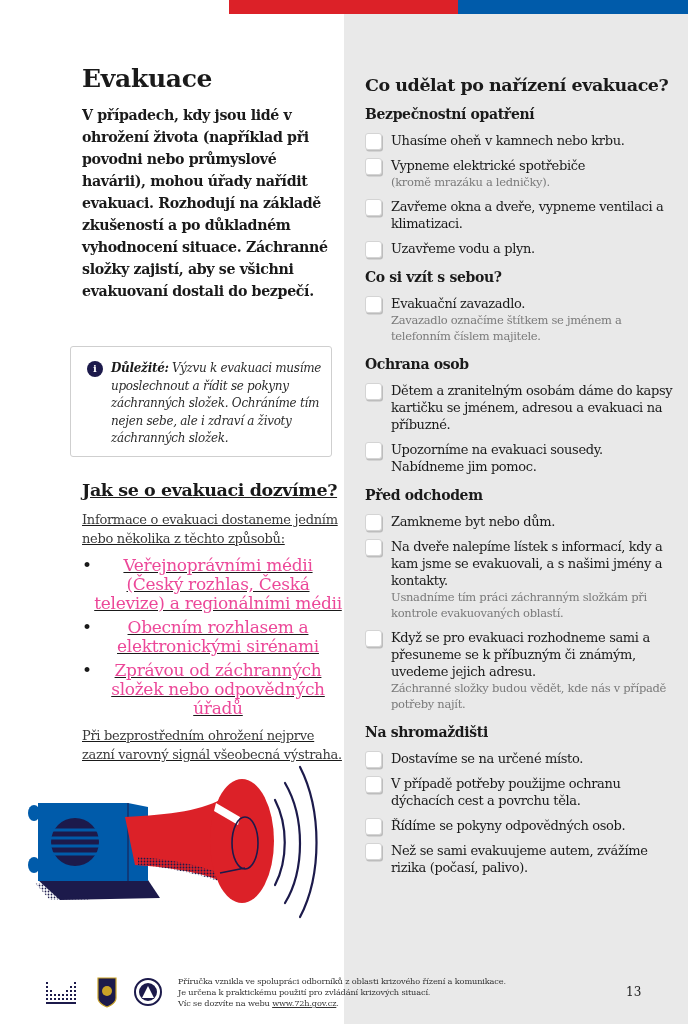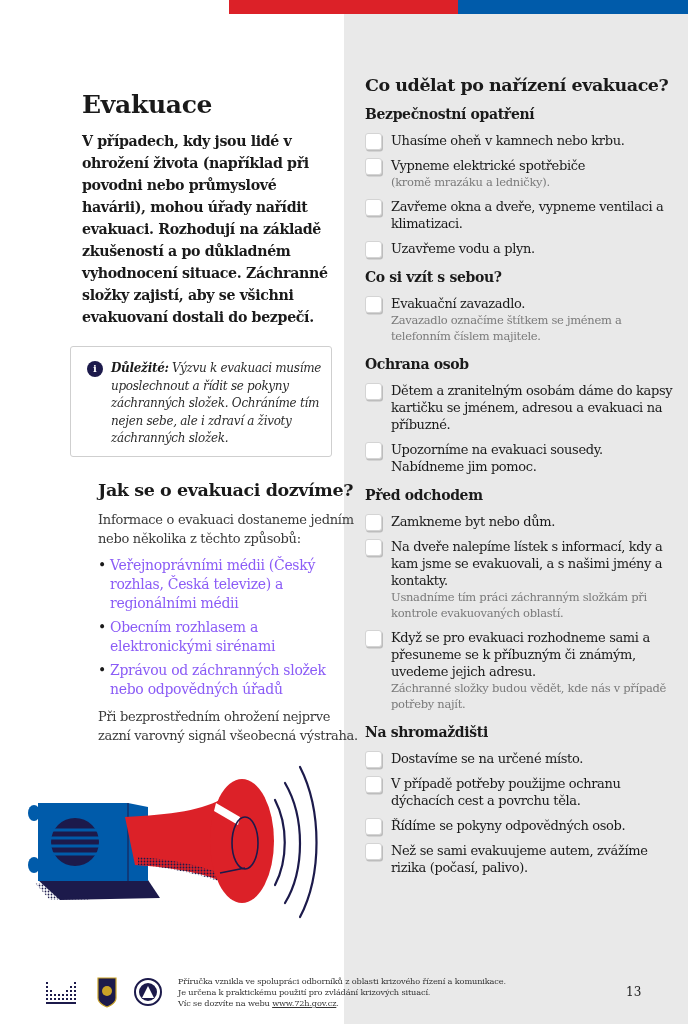--- a/index.html
+++ b/index.html
@@ -4,34 +4,34 @@
 <style>
   * { box-sizing: border-box; margin: 0; padding: 0; }
   html, body { width: 688px; height: 1024px; background: #ffffff; overflow: hidden; }
   body { position: relative; font-family: "DejaVu Serif", serif; color: #1a1a1a; }
 
   .topbar-red { position: absolute; left: 229px; top: 0; width: 229px; height: 14px; background: #dc2128; }
   .topbar-blue { position: absolute; left: 458px; top: 0; width: 230px; height: 14px; background: #005baa; }
   .panel { position: absolute; left: 344px; top: 14px; width: 344px; height: 1010px; background: #e9e9e9; }
 
   
-  .left { position: absolute; left: 82px; top: 88px; width: 250px; }
+  .left { position: absolute; left: 82px; top: 62px; width: 250px; }
   .title { font-size: 25px; font-weight: bold; letter-spacing: -0.3px; line-height: 34px; margin-bottom: 8px; }
   .lead { font-size: 14.2px; font-weight: bold; line-height: 22px; letter-spacing: -0.35px; }
 
   .notice { position: absolute; left: 70px; top: 346px; width: 262px; height: 111px; border: 1px solid #cfcfcf; border-radius: 3px; background: #fff; }
   .notice-icon { position: absolute; left: 16px; top: 14px; width: 16px; height: 16px; border-radius: 50%; background: #1c1a4b; color: #fff; font-size: 10px; font-weight: bold; text-align: center; line-height: 16px; font-family: "DejaVu Serif", serif; }
   .notice-text { position: absolute; left: 40px; top: 13px; width: 212px; font-size: 12px; line-height: 17.5px; font-style: italic; color: #2b2b2b; letter-spacing: -0.3px; }
   .notice-text b { font-weight: bold; color: #1a1a1a; text-align: center; }
 
-  .how { position: absolute; left: 98px; top: 478px; width: 260px; }
+  .how { position: absolute; left: 82px; top: 478px; width: 260px; text-decoration: underline; }
   .h2 { font-size: 17.5px; font-weight: bold; line-height: 24px; letter-spacing: -0.4px; margin-bottom: 8px; }
   .body { font-size: 13px; line-height: 19px; color: #3a3a3a; letter-spacing: -0.3px; }
   .blist { list-style: none; margin: 8px 0 8px 0; }
-  .blist li { position: relative; padding-left: 12px; margin-bottom: 5px; font-size: 14px; line-height: 19px; color: #8b5cf6; letter-spacing: -0.3px; }
+  .blist li { position: relative; padding-left: 12px; margin-bottom: 5px; font-size: 17px; line-height: 19px; color: #ec4899; letter-spacing: -0.3px; text-align: center; }
   .blist li::before { content: "•"; position: absolute; left: 0; top: 0; color: #1a1a1a; }
 
   .illus { position: absolute; left: 20px; top: 755px; width: 300px; height: 165px; }
 
   
   .right { position: absolute; left: 365px; top: 72px; width: 310px; }
   .rh1 { font-size: 17.5px; font-weight: bold; line-height: 26px; letter-spacing: -0.45px; margin-bottom: 6px; }
   .rh2 { font-size: 14px; font-weight: bold; line-height: 20px; letter-spacing: -0.35px; margin: 0 0 8px 0; }
   .rh2.sp { margin-top: 10px; }
   .check { position: relative; padding-left: 26px; margin-bottom: 8px; }

